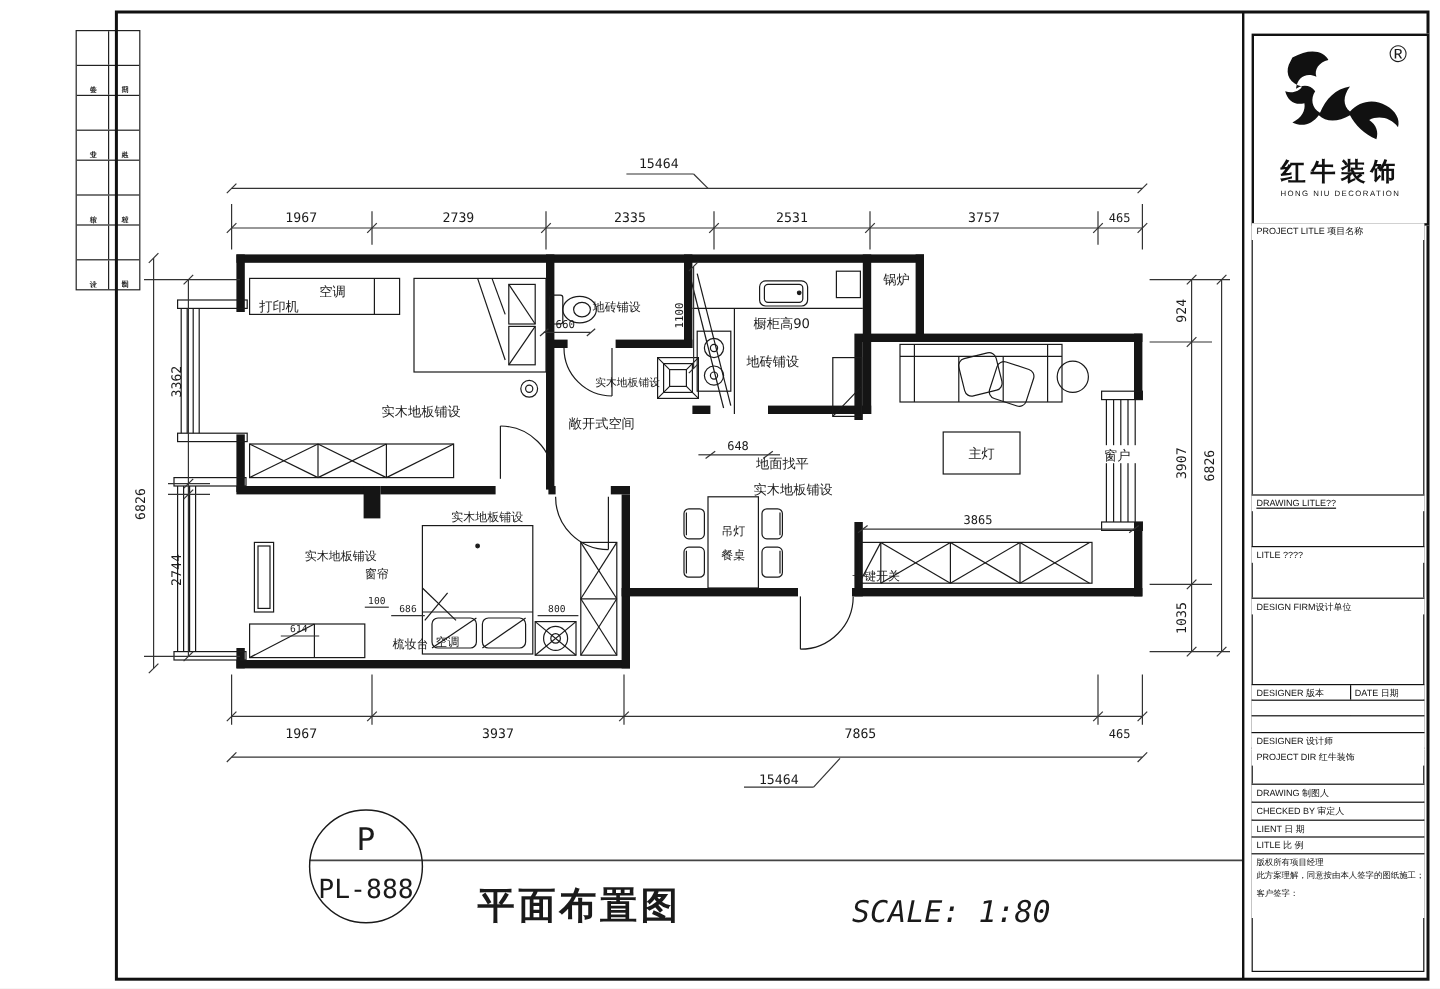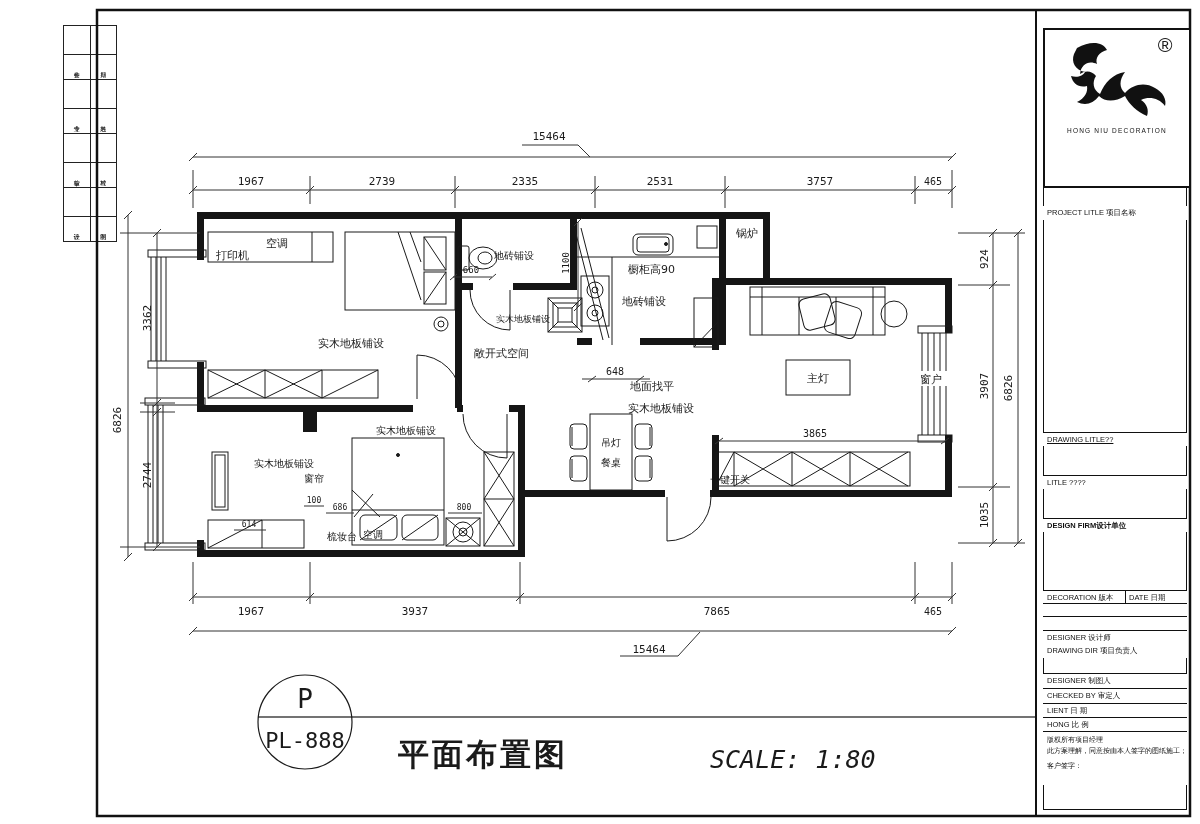--- a/index.html
+++ b/index.html
@@ -16,21 +16,21 @@
          font-size:6px;line-height:1;writing-mode:vertical-rl;text-orientation:upright;color:#111;}
   .scell:last-child{border-right:none;}
   .srow.tall .scell{height:28px;}
   .srow.lab .scell{height:24px;}
   
   #tb{position:absolute;left:1035px;top:10px;width:157px;height:806px;border-left:2px solid #111;}
   #logoBox{position:absolute;left:6px;top:18px;width:144px;height:156px;border:2px solid #111;background:#fff;text-align:center;}
   #brand{font-weight:bold;font-size:21px;letter-spacing:4px;margin-top:2px;}
   #brandEn{font-size:6.5px;letter-spacing:1.2px;margin-top:1px;}
   .tbrow{position:absolute;left:6px;width:144px;border-top:1px solid #111;font-size:7.5px;
-         padding:2px 0 0 4px;box-sizing:border-box;background:#fff;margin-top:20px;}
+         padding:2px 0 0 4px;box-sizing:border-box;background:#fff;}
   .tbsplit{position:absolute;top:0;bottom:0;border-left:1px solid #111;}
   #tbBox{position:absolute;left:6px;top:176px;width:144px;height:624px;border:1.5px solid #111;box-sizing:border-box;}
   .note{font-size:7px;line-height:1.6;}
 </style>
 </head>
 <body>
 <div id="sheet">
 
 <div id="strip">
   <div class="srow tall">
@@ -433,45 +433,46 @@
     <text class="dim" x="710" y="768" font-size="25" font-style="italic">SCALE: 1:80</text>
   </g>
 </svg>
 
 <div id="tb">
   <div id="logoBox">
     <svg width="140" height="92" viewBox="0 0 140 92">
       <path fill="#111" d="M 30 18 C 44 10, 56 12, 60 20 C 52 22, 48 28, 50 34 C 42 30, 34 34, 33 44 C 39 40, 45 41, 49 46 C 45 52, 46 60, 53 64 C 58 52, 66 44, 78 42 C 72 50, 72 58, 78 63 C 86 54, 98 52, 108 58 C 116 62, 120 70, 118 76 C 112 68, 102 66, 94 70 C 100 74, 102 80, 100 86 C 90 82, 82 74, 78 66 C 68 72, 58 72, 52 66 C 46 74, 38 76, 30 72 C 38 68, 41 62, 40 56 C 32 58, 26 54, 24 46 C 30 48, 36 46, 38 42 C 28 40, 24 32, 27 24 Z"></path>
       <text x="118" y="22" font-size="20" fill="#111" text-anchor="middle">®</text>
     </svg>
+    <div id="brand" class="cjk">红牛装饰</div>
     <div id="brandEn">HONG NIU DECORATION</div>
   </div>
 
   <div id="tbBox"></div>
 
   <div class="tbrow" style="top:176px;height:14px;border-top:none;">PROJECT LITLE 项目名称</div>
   <div class="tbrow" style="top:402px;height:14px;text-decoration:underline;">DRAWING LITLE??</div>
   <div class="tbrow" style="top:445px;height:14px;">LITLE ????</div>
-  <div class="tbrow" style="top:488px;height:14px;font-weight:bold;">DESIGN FIRM设计单位</div>
+  <div class="tbrow" style="top:488px;height:14px;">DESIGN FIRM设计单位</div>
 
   <div class="tbrow" style="top:560px;height:13px;">
-    <span>DECORATION 版本</span>
+    <span>DESIGNER 版本</span>
     <span style="position:absolute;left:86px;">DATE 日期</span>
     <span class="tbsplit" style="left:82px;top:0;height:53px;"></span>
   </div>
   <div class="tbrow" style="top:573px;height:13px;"></div>
   <div class="tbrow" style="top:586px;height:14px;"></div>
   <div class="tbrow" style="top:600px;height:13px;"></div>
 
-  <div class="tbrow" style="top:613px;height:15px;">DRAWING DIR  项目负责人</div>
+  <div class="tbrow" style="top:613px;height:15px;">PROJECT DIR  红牛装饰</div>
   <div class="tbrow" style="top:600px;height:15px;">DESIGNER  设计师</div>
-  <div class="tbrow" style="top:643px;height:15px;">DESIGNER  制图人</div>
+  <div class="tbrow" style="top:643px;height:15px;">DRAWING  制图人</div>
   <div class="tbrow" style="top:658px;height:15px;">CHECKED BY  审定人</div>
   <div class="tbrow" style="top:673px;height:14px;">LIENT  日 期</div>
-  <div class="tbrow" style="top:687px;height:14px;">HONG  比 例</div>
+  <div class="tbrow" style="top:687px;height:14px;">LITLE  比 例</div>
 
   <div class="tbrow note" style="top:701px;height:54px;">
     <div>版权所有项目经理</div>
     <div>此方案理解，同意按由本人签字的图纸施工；</div>
     <div style="margin-top:4px;">客户签字：</div>
   </div>
 
 </div>
 
 </div>

